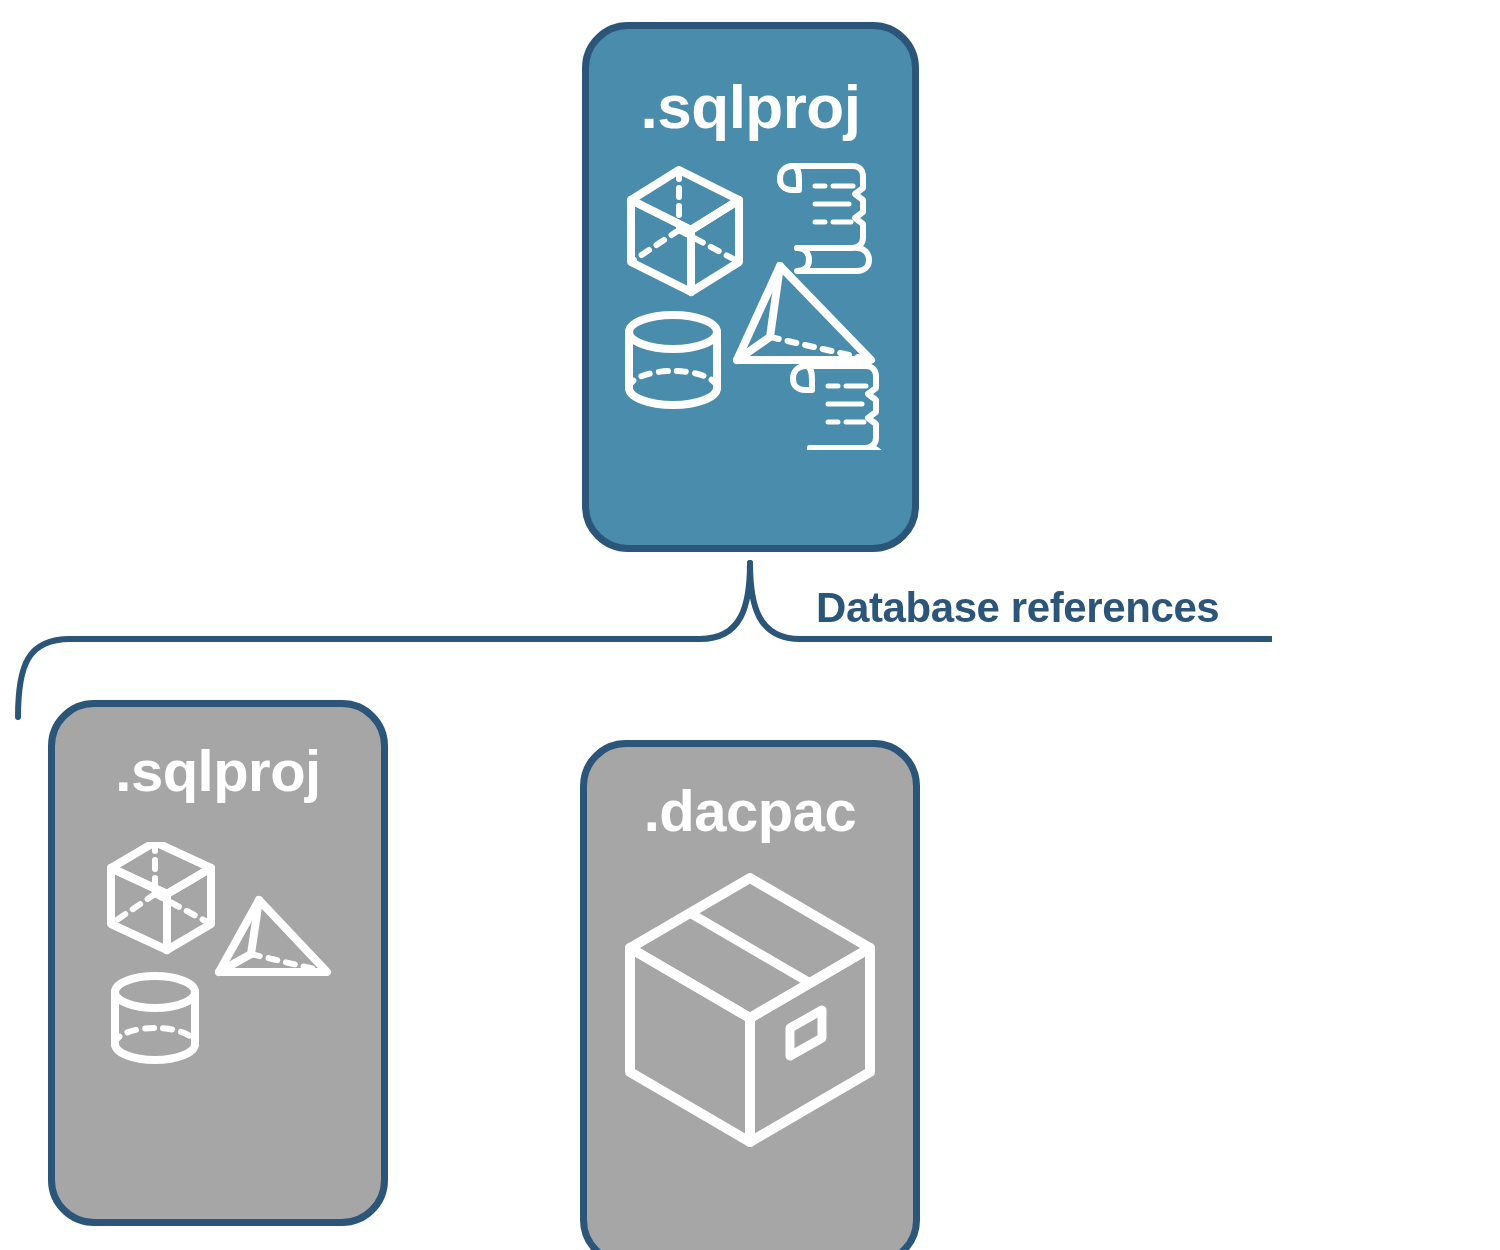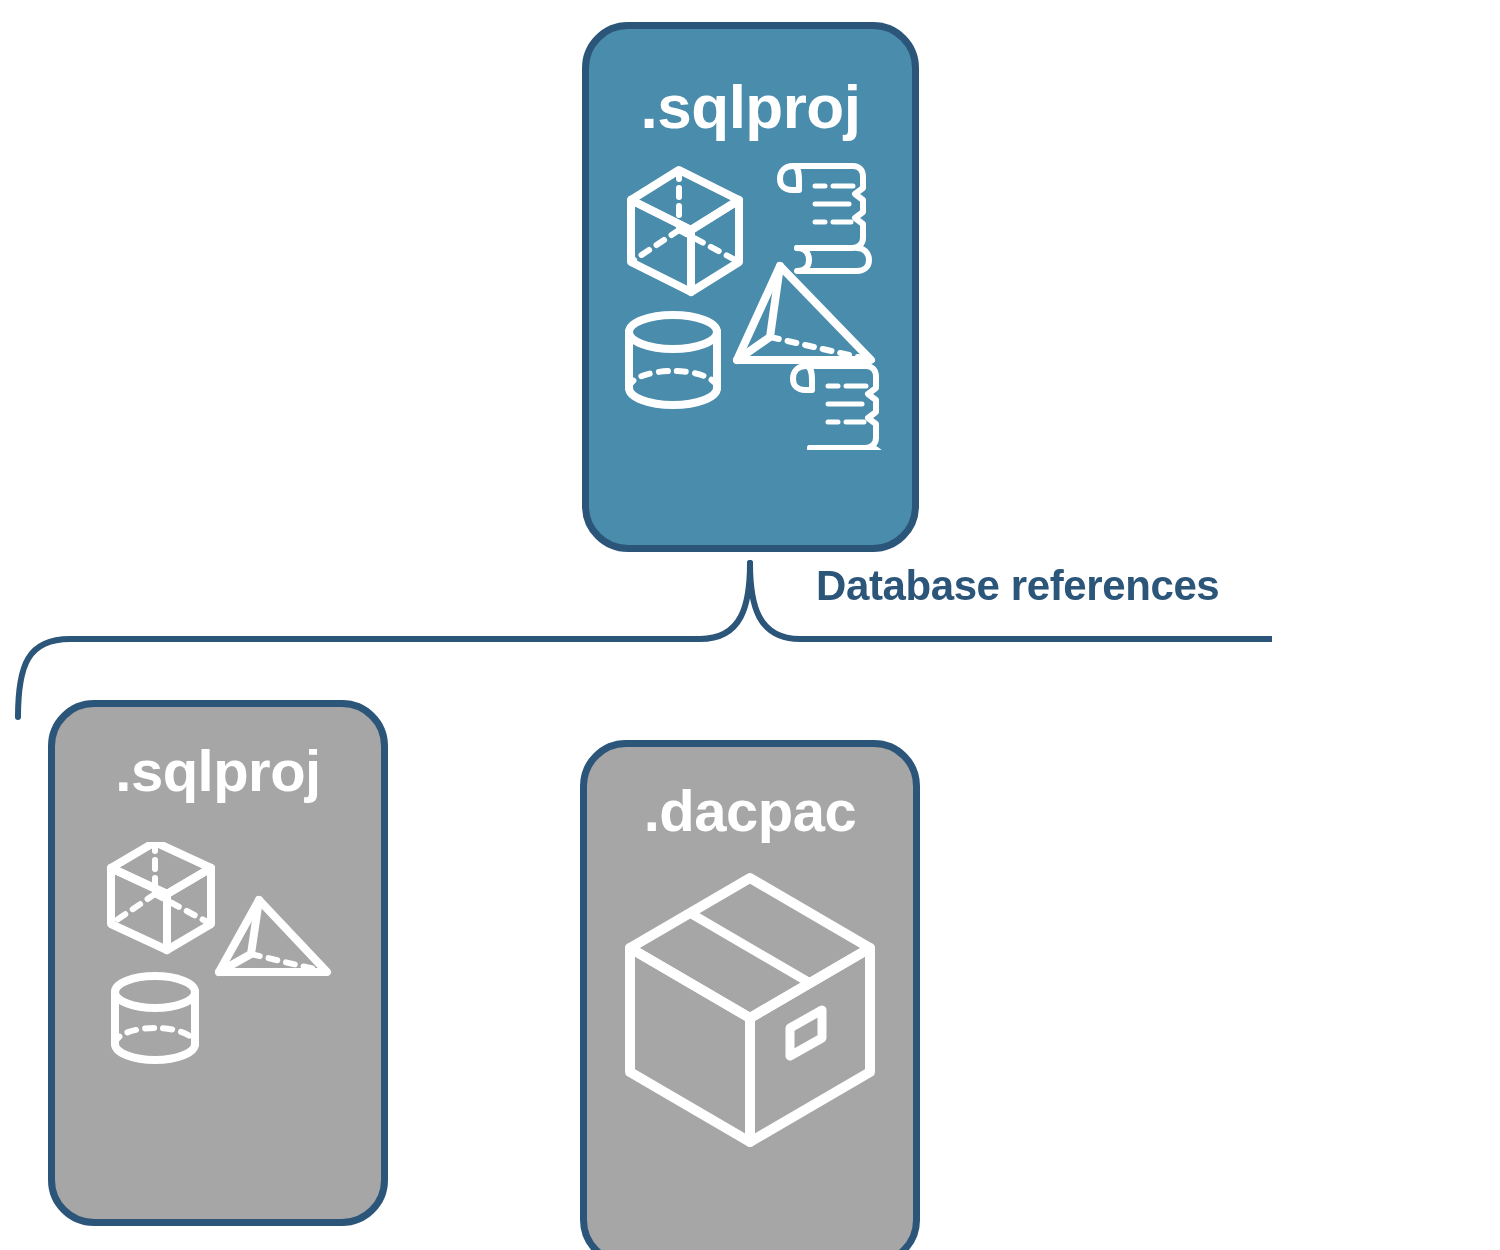--- a/index.html
+++ b/index.html
@@ -83,21 +83,21 @@
     top: 545px;
     width: 1500px;
     height: 180px;
     pointer-events: none;
   }
 
   
   #brace-label {
     position: absolute;
     left: 816px;
-    top: 562px;
+    top: 584px;
     font-size: 42px;
     font-weight: bold;
     color: #2b5579;
     letter-spacing: -0.4px;
     white-space: nowrap;
     user-select: none;
   }
 </style>
 </head>
 <body>

